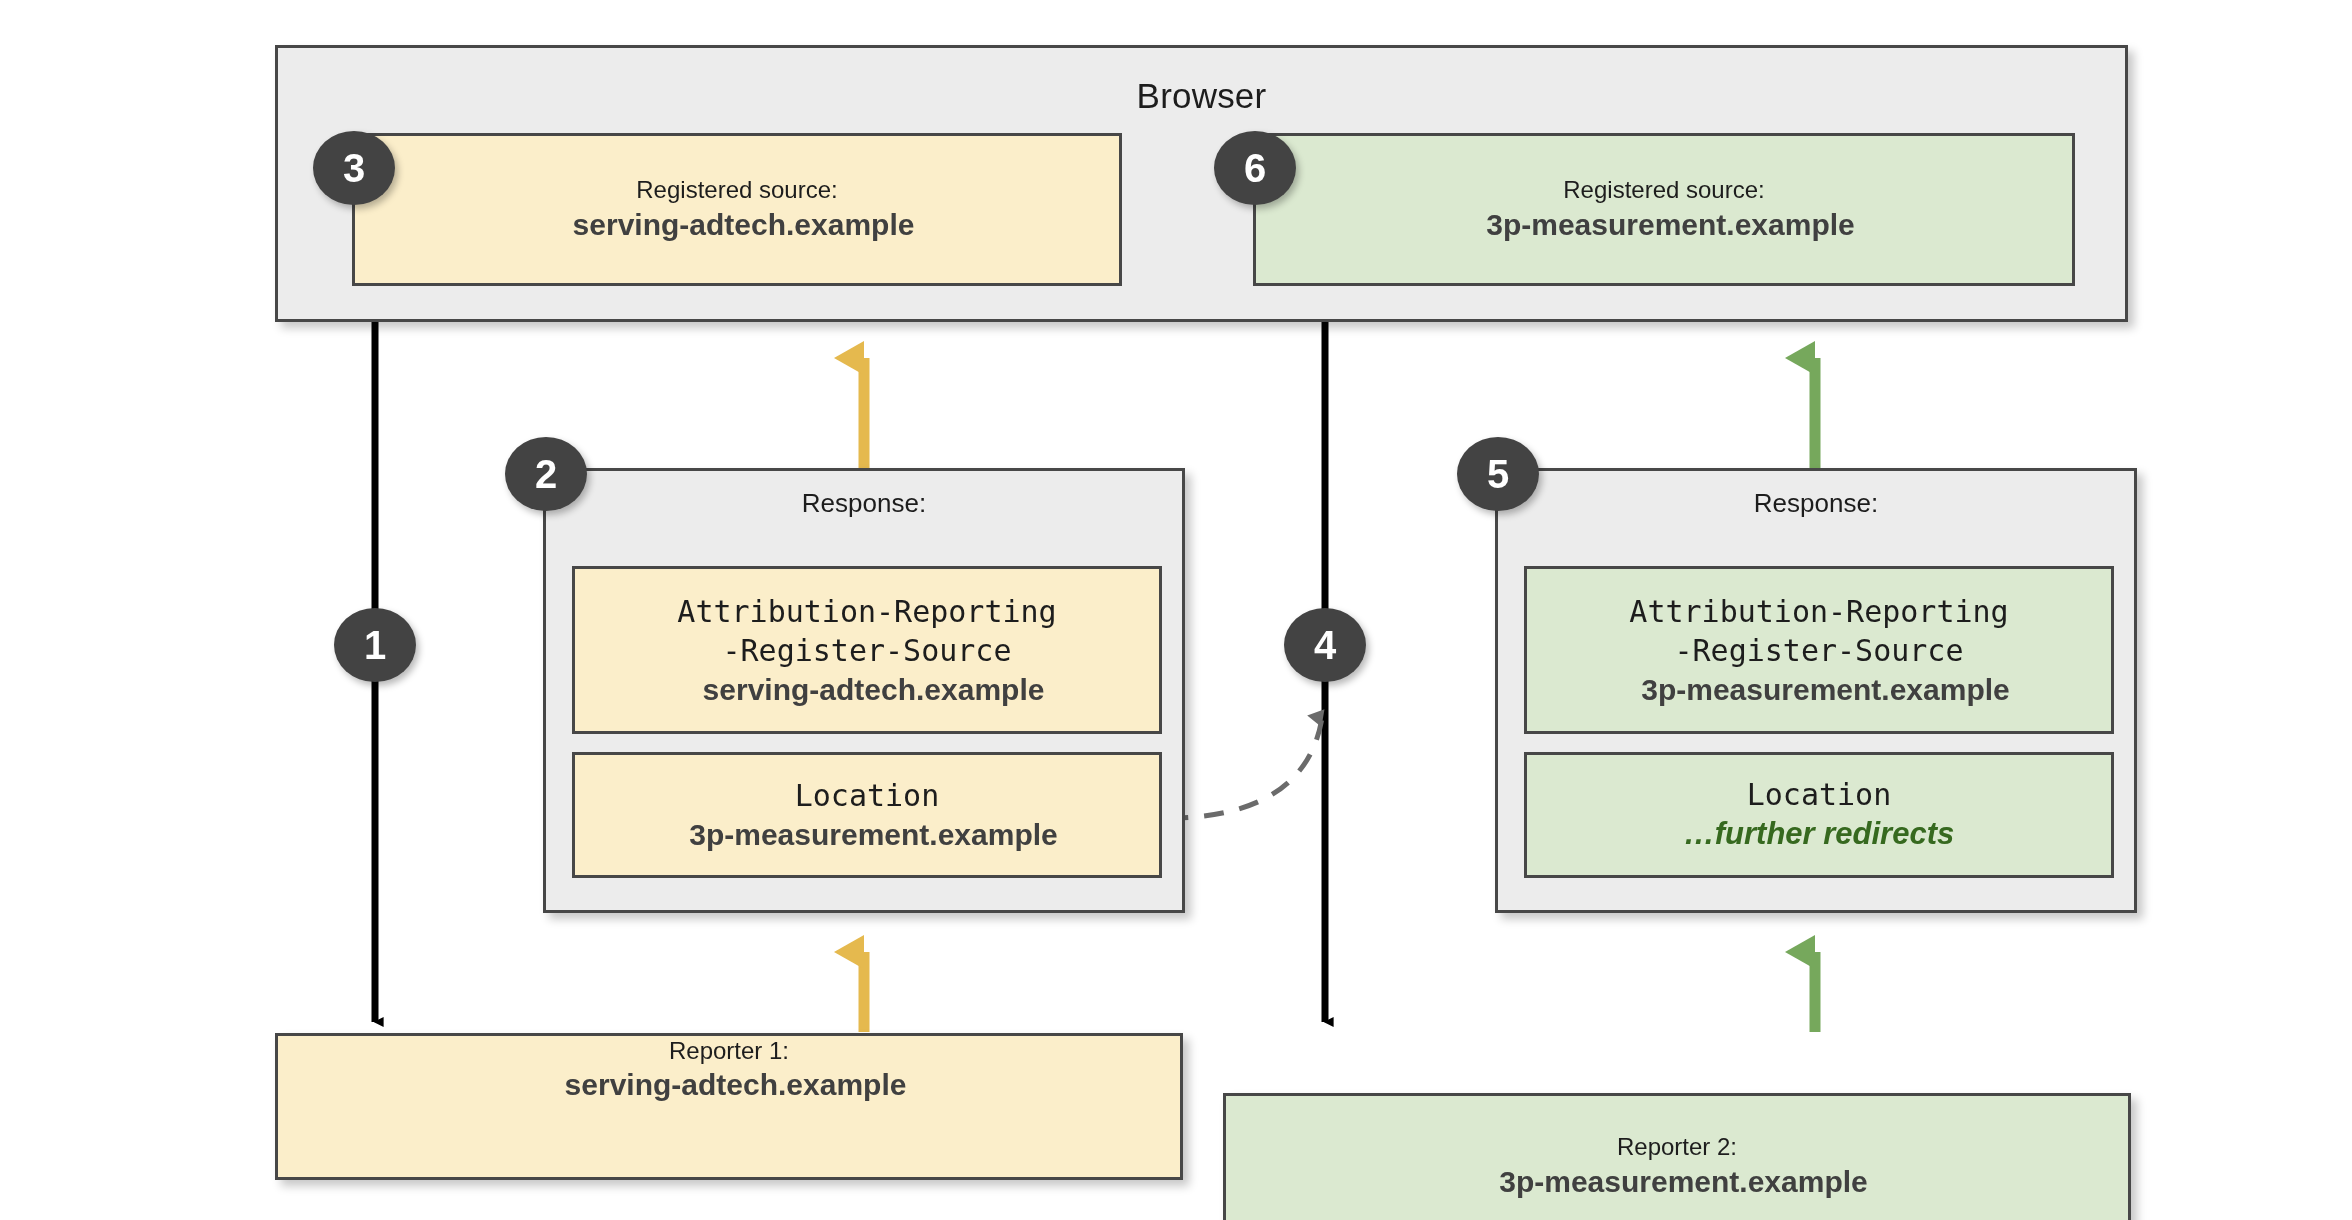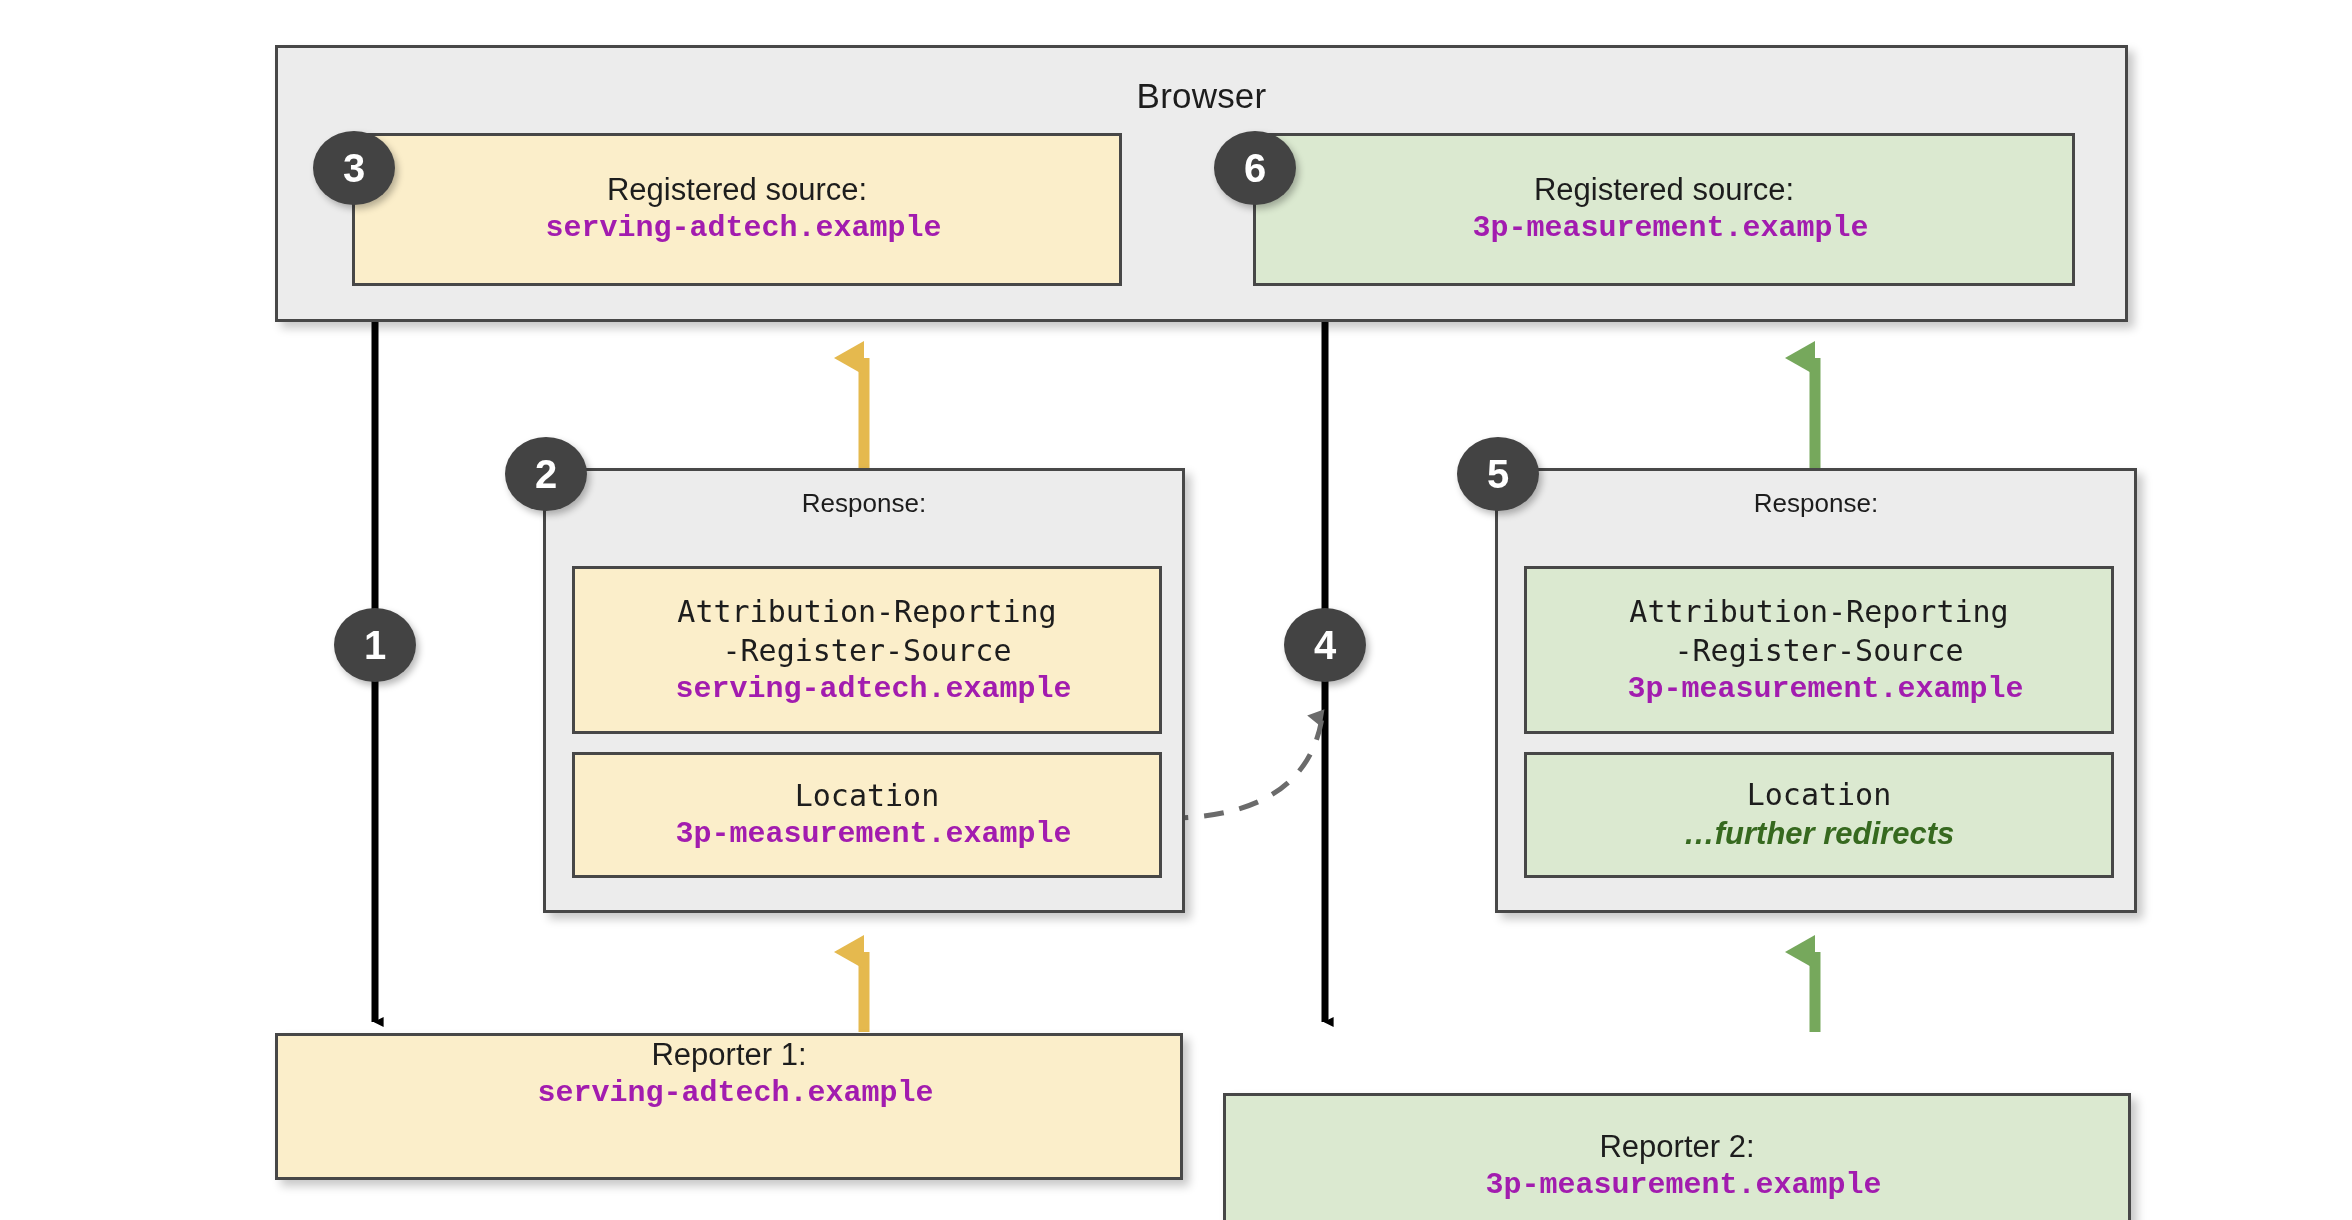--- a/index.html
+++ b/index.html
@@ -51,39 +51,39 @@
     box-sizing: border-box;
     border: 3px solid #474747;
     display: flex;
     flex-direction: column;
     justify-content: center;
     align-items: center;
     box-shadow: none;
   }
 
   .lbl {
-    font-size: 31px;
+    font-size: 24px;
     color: #1d1d1d;
     line-height: 1.22;
     text-align: center;
     white-space: pre;
   }
   .mono {
     font-family: "DejaVu Sans Mono", "Liberation Mono", monospace;
     font-size: 30px;
     color: #1d1d1d;
     line-height: 1.3;
     text-align: right;
     white-space: pre;
   }
   .mono-green {
-    font-family: Liberation Mono, monospace;
+    font-family: Liberation Sans, sans-serif;
     font-size: 30px;
     font-weight: bold;
-    color: #a21caf;
+    color: #404040;
     line-height: 1.3;
     text-align: center;
     white-space: pre;
     margin-left: 13px;
   }
   .italic-green {
     font-size: 31px;
     font-weight: bold;
     font-style: italic;
     color: #36691f;

